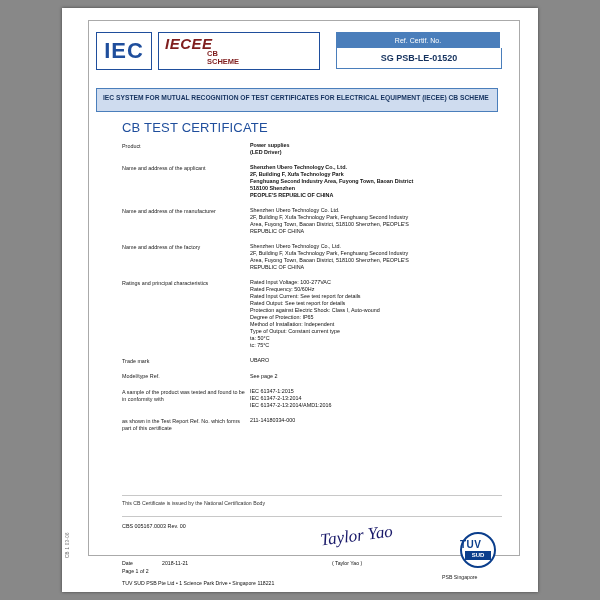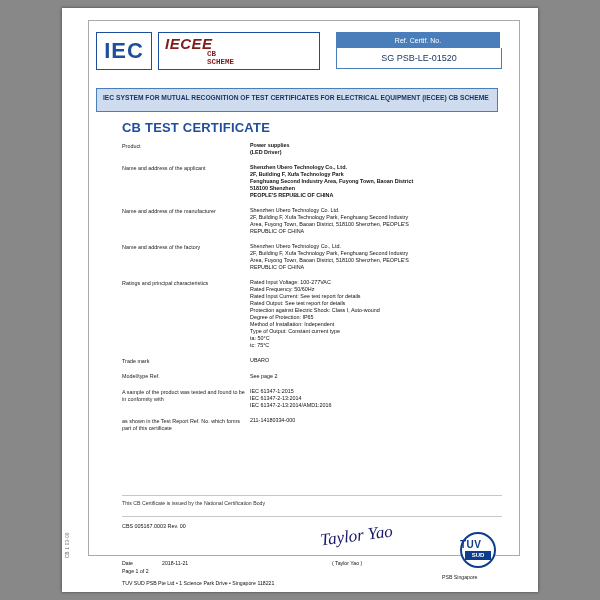--- a/index.html
+++ b/index.html
@@ -84,21 +84,20 @@
     font-weight: bold;
     font-style: italic;
     letter-spacing: 0.5px;
   }
   .iecee-sub {
     position: absolute;
     left: 48px; top: 17px;
     font-size: 7.5px;
     font-weight: bold;
     line-height: 8px;
-    font-family: Liberation Mono, monospace;
   }
   .iecee-sub span { display: block; }
   .certif-head {
     position: absolute;
     left: 240px; top: 2px;
     width: 164px; height: 16px;
     background: #4a7ebb;
     color: #ffffff;
     font-size: 7px;
     display: flex;
@@ -106,21 +105,21 @@
     justify-content: center;
   }
   .certif-val {
     position: absolute;
     left: 240px; top: 18px;
     width: 164px; height: 20px;
     border: 1px solid #4a7ebb;
     border-top: none;
     color: #15325e;
     font-size: 9px;
-    font-weight: normal;
+    font-weight: bold;
     display: flex;
     align-items: center;
     justify-content: center;
   }
 
   
   .banner {
     position: absolute;
     left: 34px;
     top: 80px;
@@ -134,21 +133,21 @@
     padding: 4px 6px;
     box-sizing: border-box;
     line-height: 9px;
   }
 
   .doc-title {
     position: absolute;
     left: 60px;
     top: 112px;
     font-size: 13px;
-    font-weight: bold;
+    font-weight: normal;
     color: #1f4e9c;
     letter-spacing: 0.2px;
   }
 
   
   .fields {
     position: absolute;
     left: 60px;
     top: 134px;
     width: 380px;

